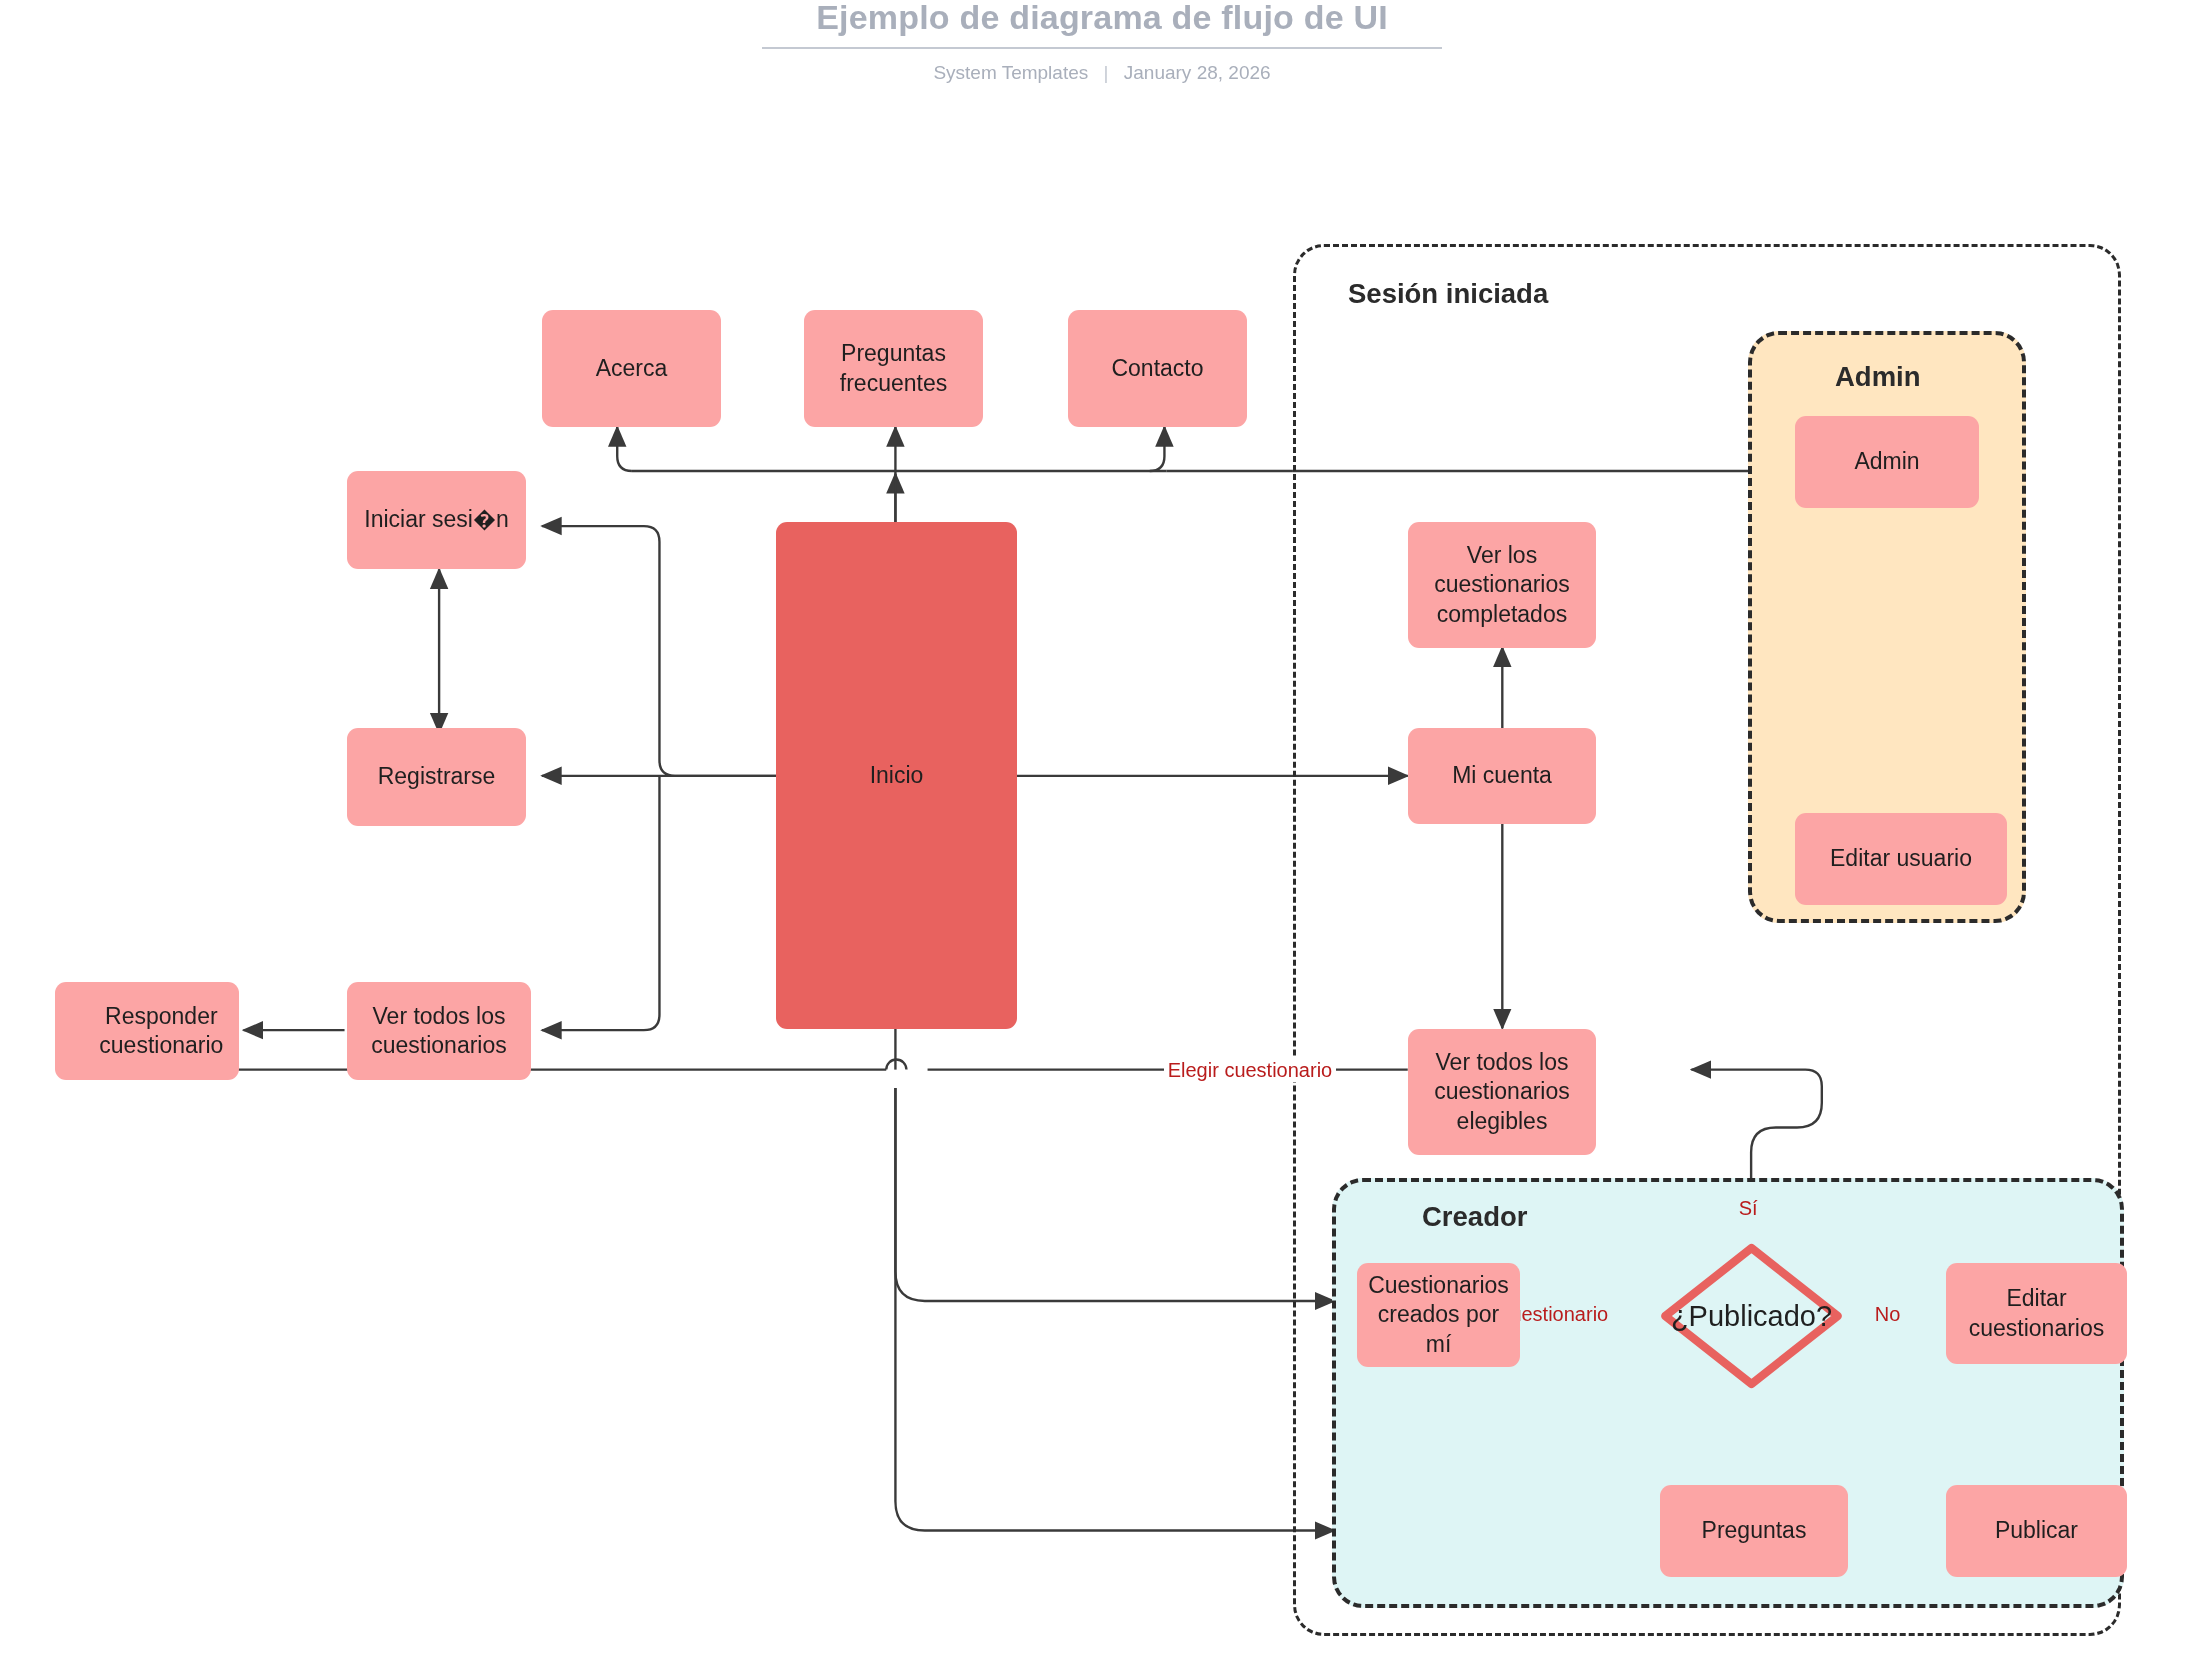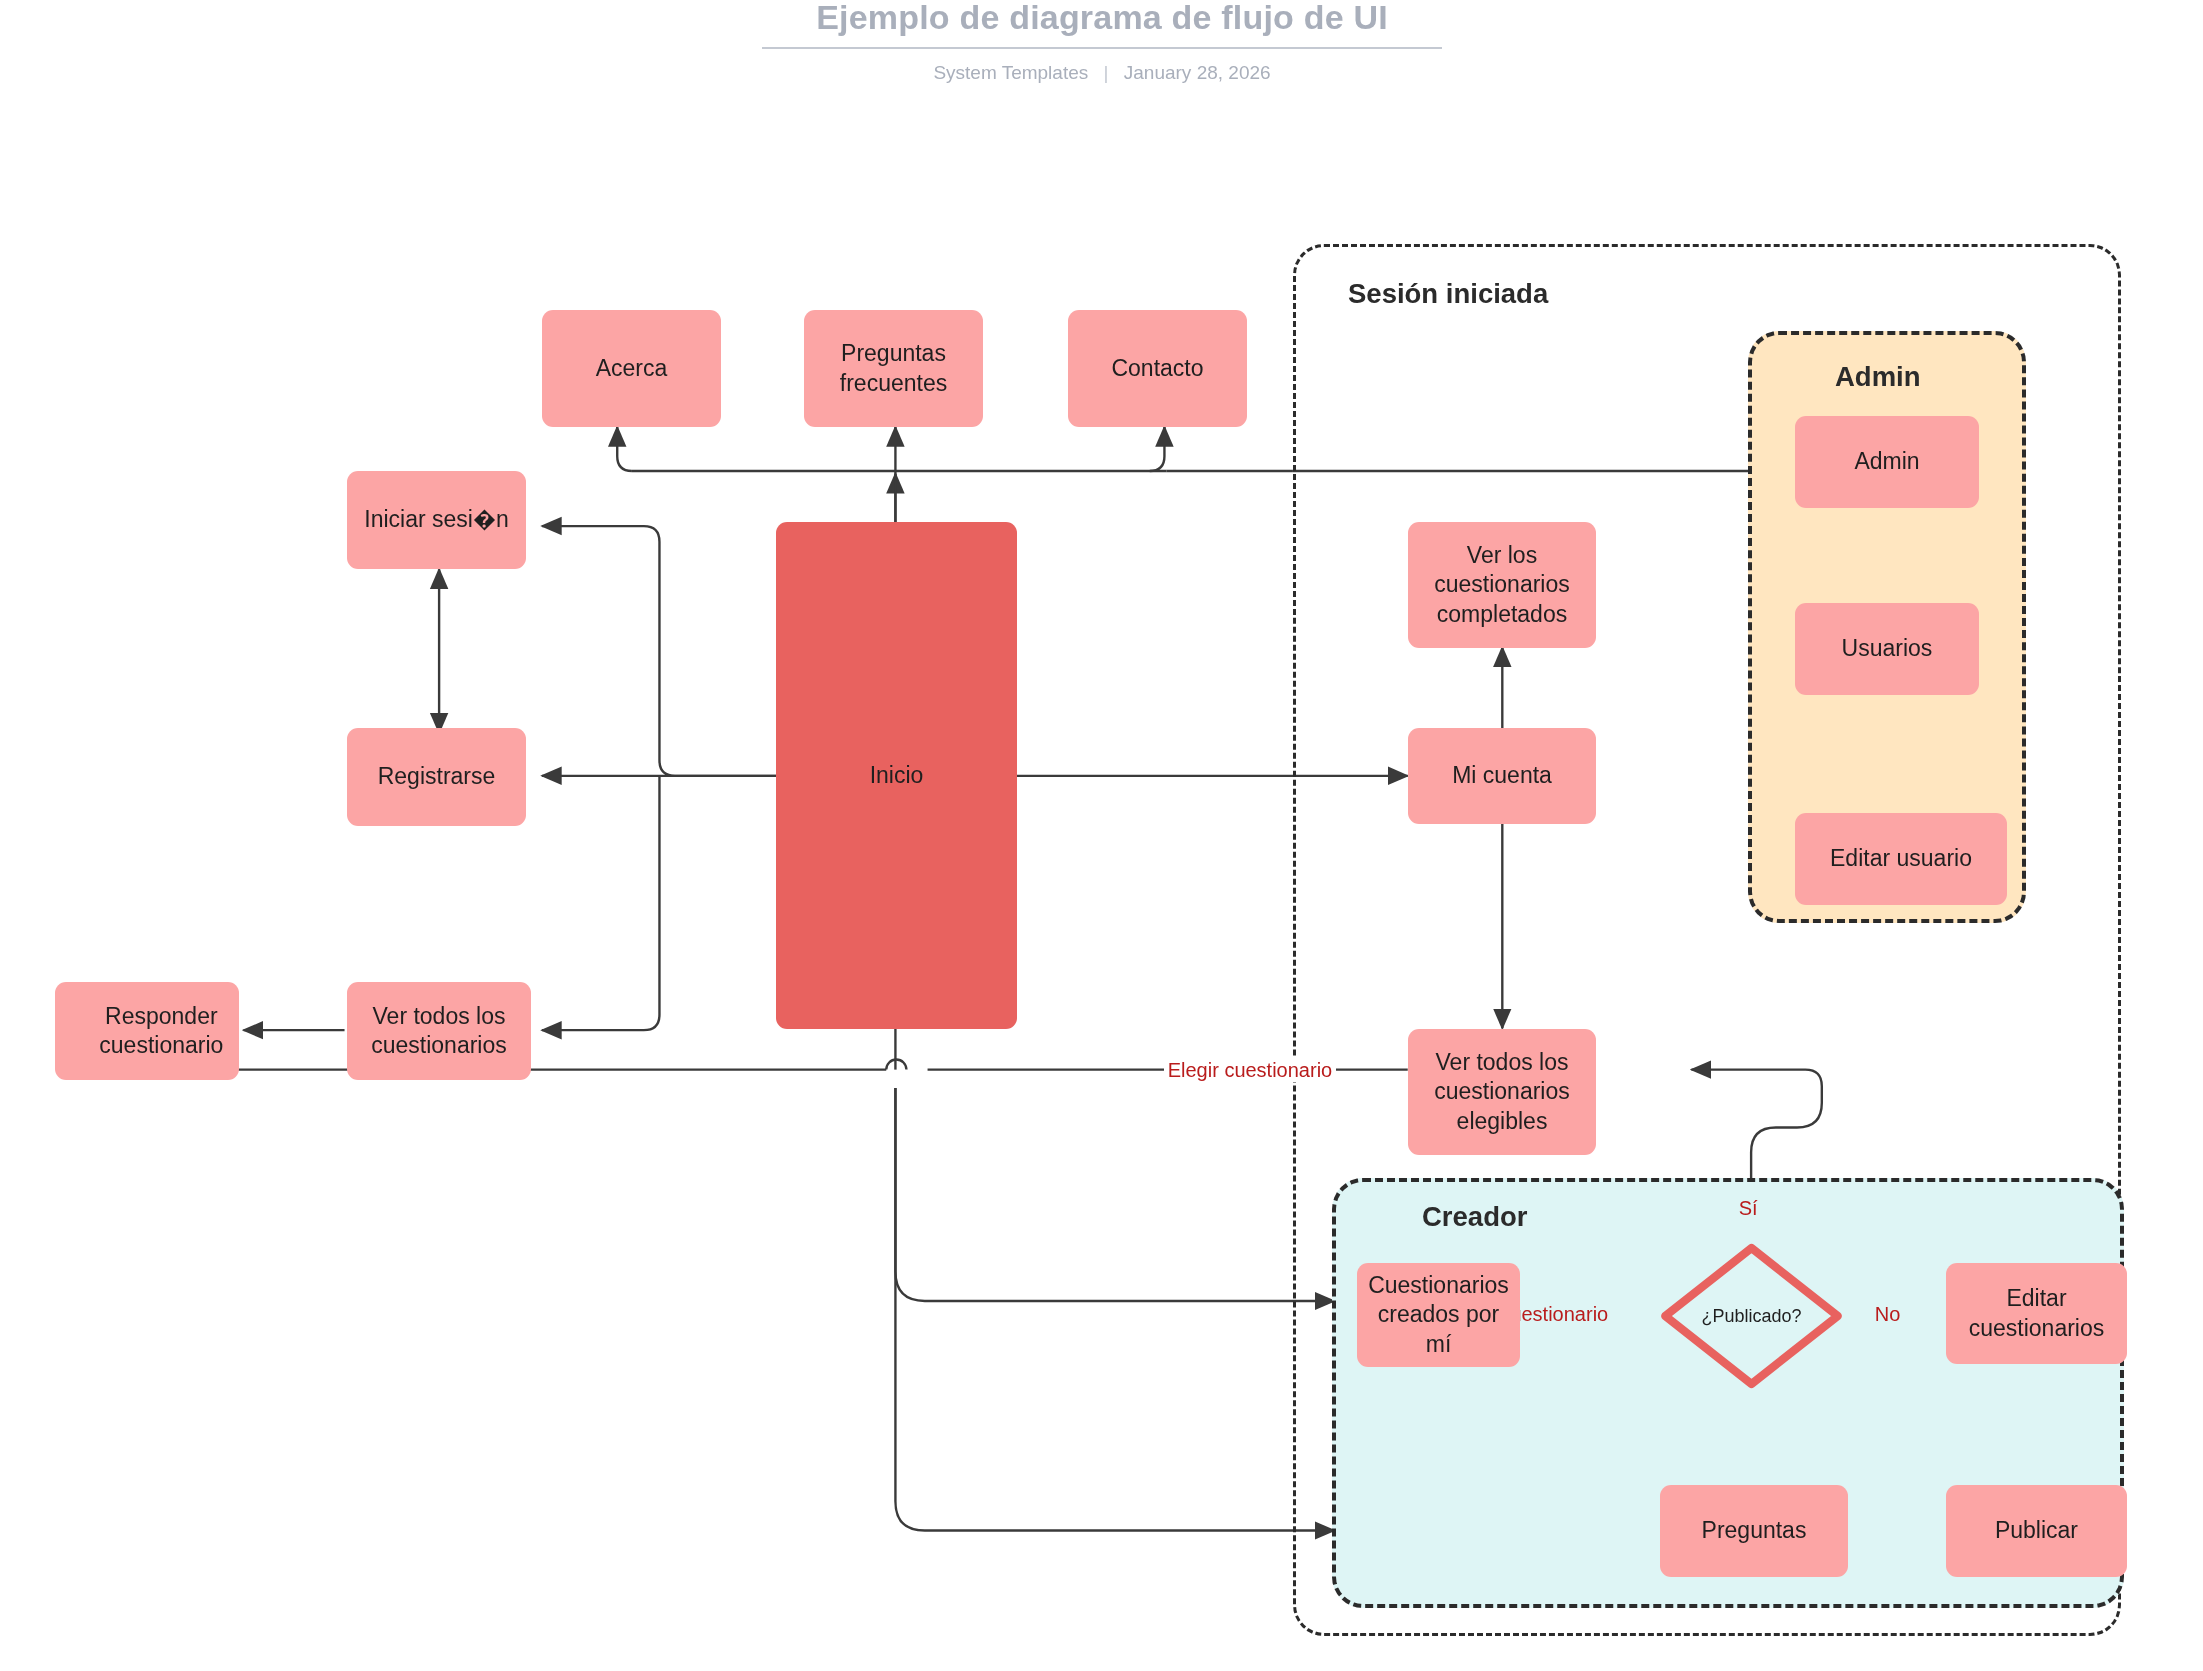--- a/index.html
+++ b/index.html
@@ -32,21 +32,21 @@
   .node{position:absolute;box-sizing:border-box;background:#fca5a5;
         border-radius:11px;display:flex;align-items:center;justify-content:center;
         text-align:center;color:#1f1f1f;font-size:23px;line-height:1.27;
         padding:3.7px 7.3px;}
   .node.home{background:#e8625f;}
 
   
   .diamond{position:absolute;}
   .diamond .dlabel{position:absolute;left:0;top:0;width:100%;height:100%;
                    display:flex;align-items:center;justify-content:center;
-                   font-size:18px;color:#1f1f1f;white-space:nowrap;text-align:right;}
+                   font-size:29px;color:#1f1f1f;white-space:nowrap;text-align:right;}
 
   
   .elabel{position:absolute;font-size:20px;color:#b91c1c;white-space:nowrap;
           background:#ffffff;line-height:1;padding:1.8px 3.7px;}
   .elabel.on-cyan{background:#def5f5;}
   
   .elabel.under{z-index:1;}
   .node{z-index:3;}
   .diamond{z-index:3;}
 </style>
@@ -185,21 +185,20 @@
   <div class="node" style="left:1408px;top:1029px;width:188px;height:126px;">
     <div>
       <div>Ver todos los</div>
       <div>cuestionarios</div>
       <div>elegibles</div>
     </div>
   </div>
 
   <div class="node" style="left:1795px;top:416px;width:184px;height:92px;">Admin</div>
 
-  <div class="node" style="left:1795px;top:603px;width:184px;height:92px;">Usuarios</div>
 
   <div class="node" style="left:1795px;top:813px;width:212px;height:92px;">Editar usuario</div>
 
   <div class="node" style="left:1357px;top:1263px;width:163px;height:104px;">
     <div>
       <div>Cuestionarios</div>
       <div>creados por mí</div>
     </div>
   </div>
 

